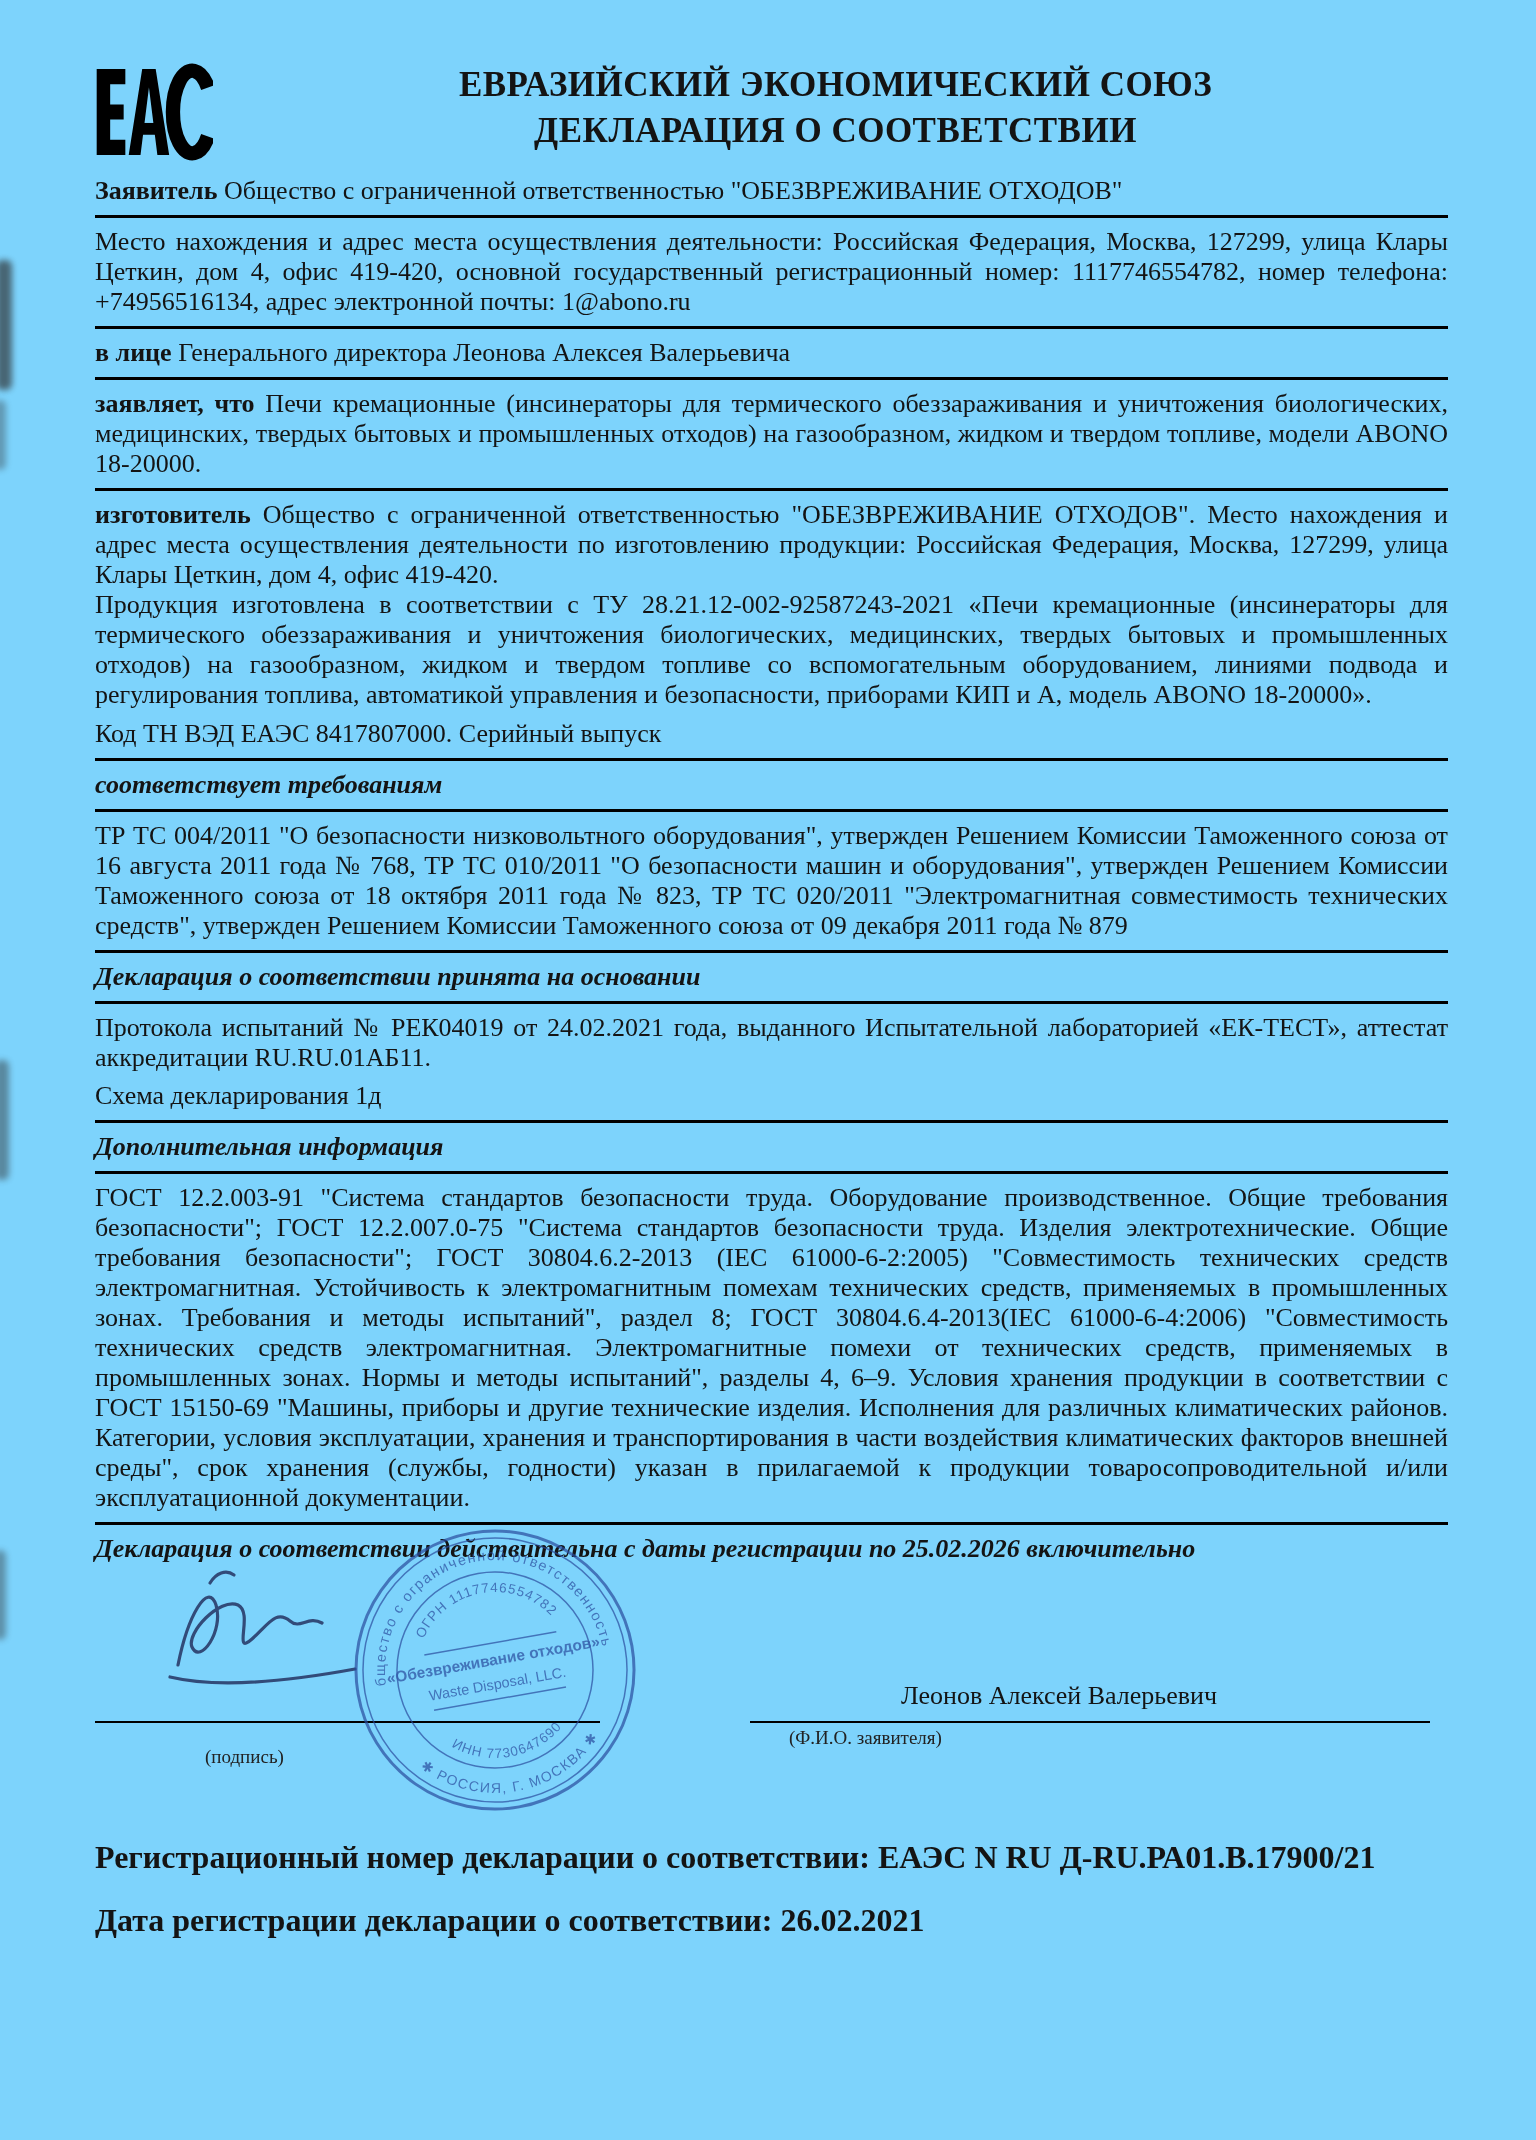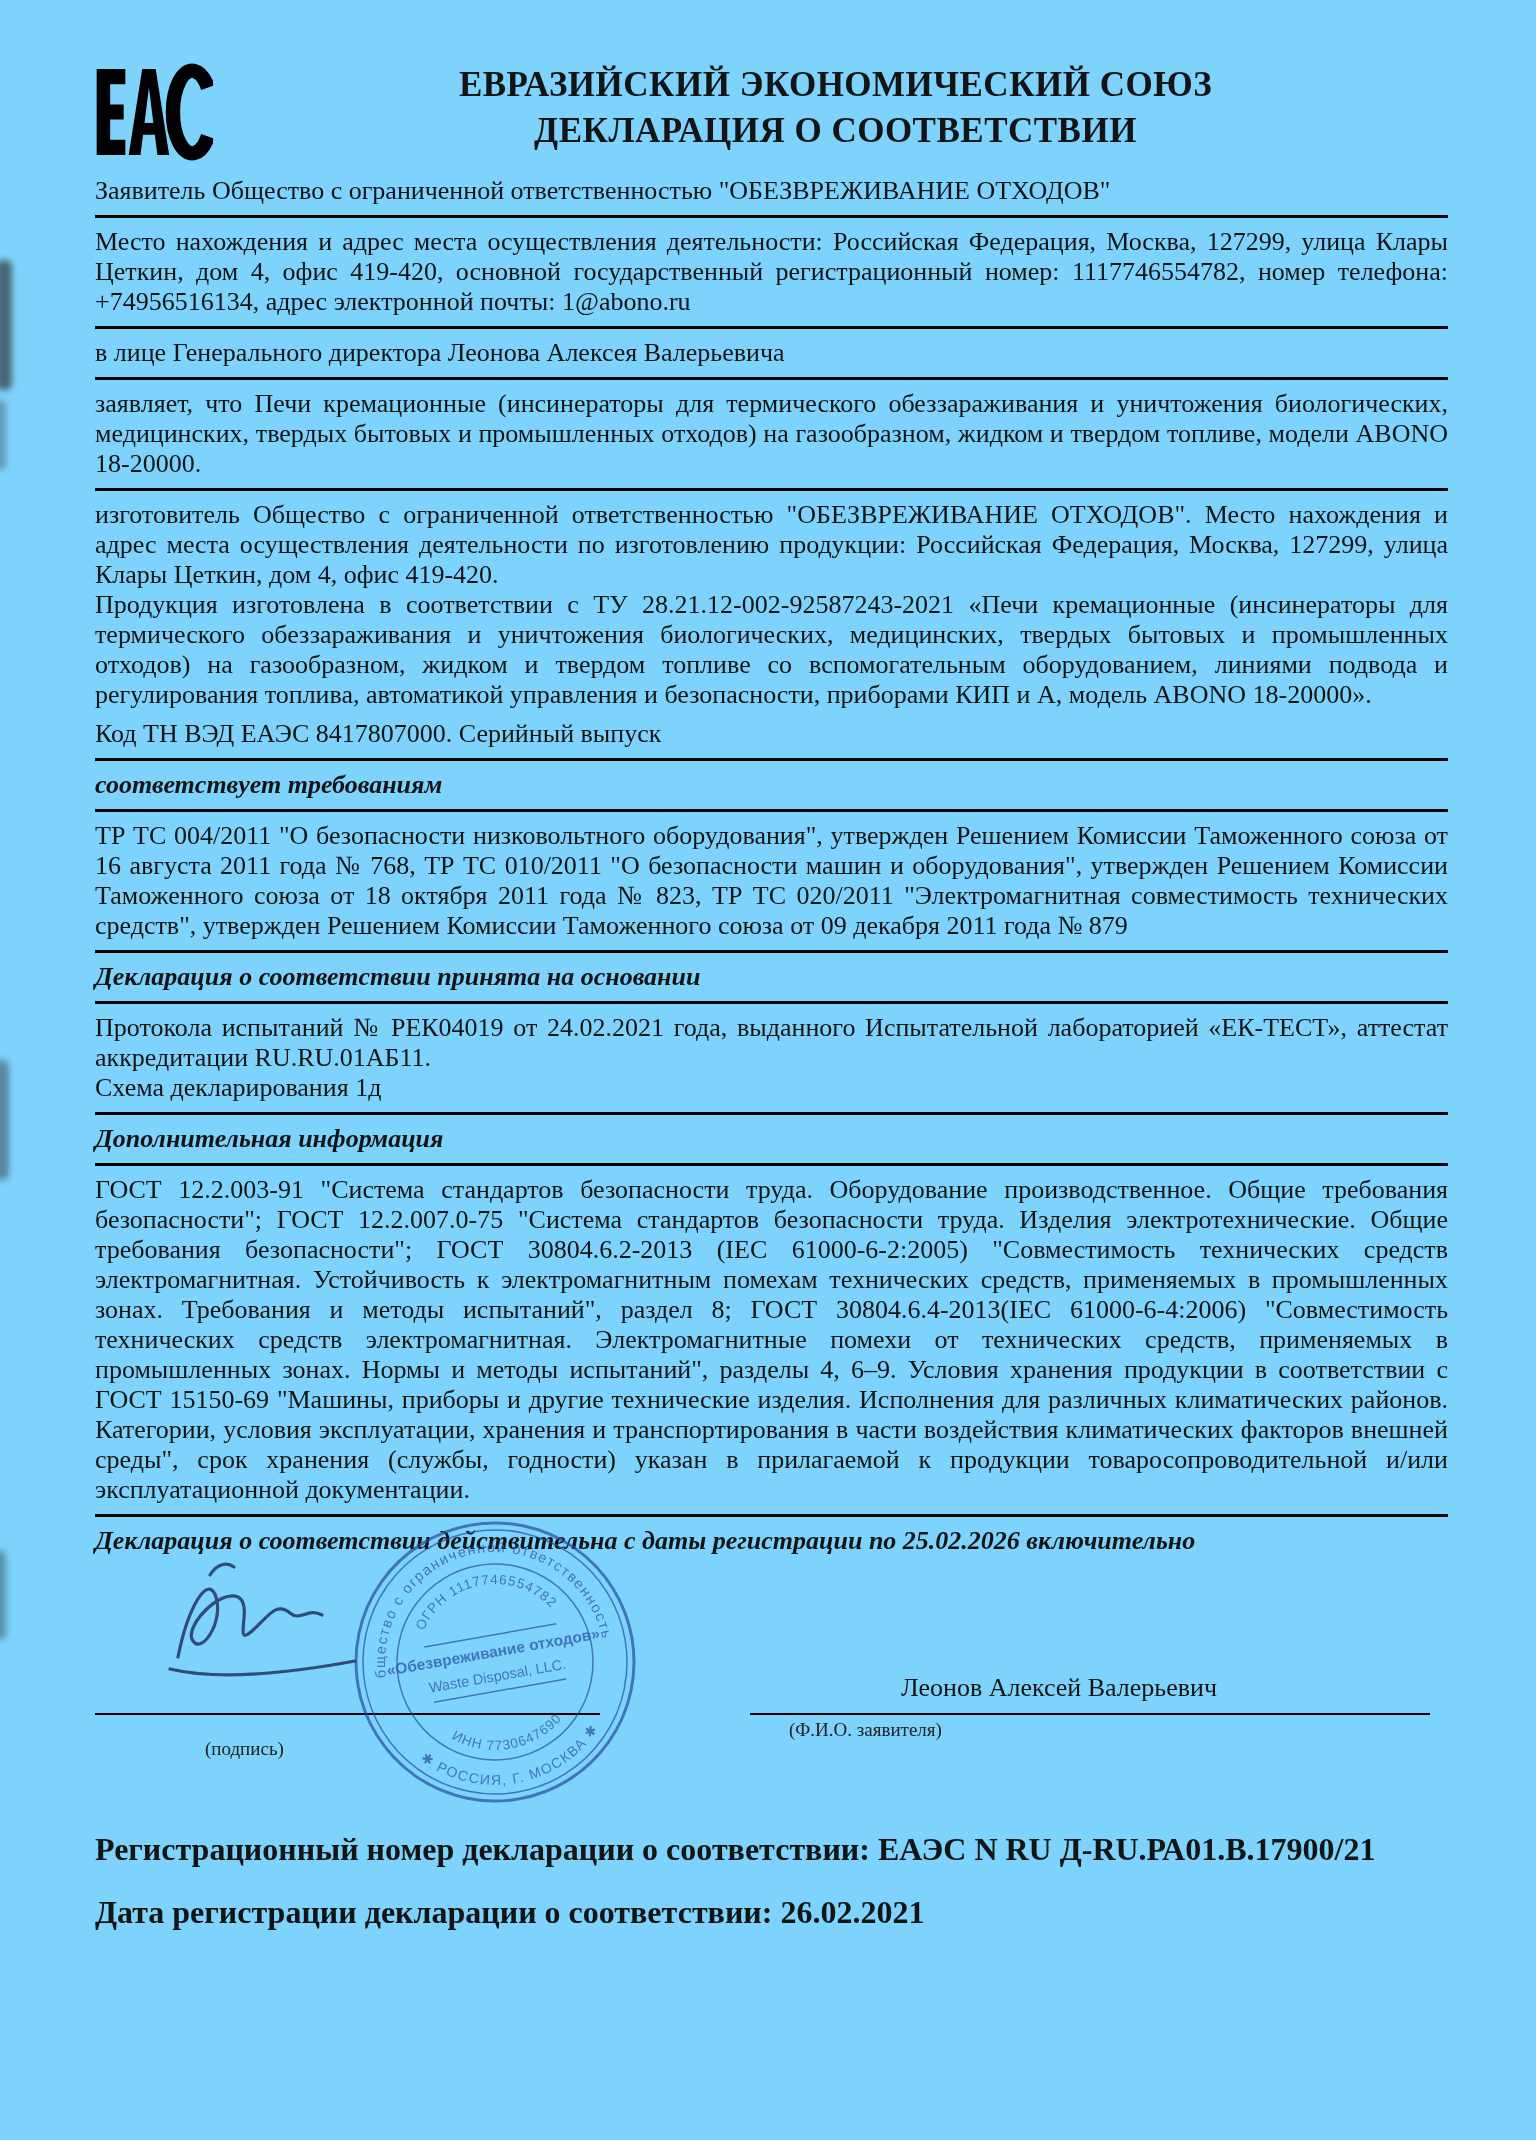--- a/index.html
+++ b/index.html
@@ -12,21 +12,21 @@
     font-family:"Liberation Serif", serif;
     color:#141414;
     overflow:hidden;
   }
   .header { display:flex; align-items:flex-start; margin-bottom:14px; }
   .logo { width:118px; height:100px; flex:none; margin-top:8px; }
   .titles { flex:1; text-align:center; padding-top:8px; padding-left:10px; }
   .title { font-size:35px; font-weight:bold; letter-spacing:0.5px; line-height:1.3; }
   p.body { font-size:26px; line-height:30px; margin:9px 0; text-align:justify; }
   p.nojust { text-align:left; }
-  b.lead { font-weight:normal;margin-top:48px; }
+  b.lead { font-weight:bold;margin-top:48px; }
   .rule { border:0; border-top:3px solid #000; margin:5px 0 6px 0; height:0; }
   .heading { font-weight:bold; font-size:26px; line-height:30px; margin:9px 0;font-style:italic; }
   .sign-row { position:relative; height:232px; margin-top:6px; }
   .sig-line-left { position:absolute; left:0; top:148px; width:505px; border-top:2.5px solid #000; }
   .sig-caption-left { position:absolute; left:110px; top:154px; font-size:19px; color:#222;margin-top:19px; }
   .sig-name { position:absolute; left:644px; top:108px; width:640px; text-align:center; font-size:26px; }
   .sig-line-right { position:absolute; left:655px; top:148px; width:680px; border-top:2.5px solid #000; }
   .sig-caption-right { position:absolute; left:694px; top:154px; width:680px; font-size:19px; color:#222; }
   .signature-svg { position:absolute; left:55px; top:-20px; }
   .stamp { position:absolute; left:255px; top:-48px; transform:rotate(-10deg); opacity:0.88; }
@@ -78,21 +78,21 @@
   <div class="heading">соответствует требованиям</div>
   <div class="rule"></div>
 
   <p class="body">ТР ТС 004/2011 "О безопасности низковольтного оборудования", утвержден Решением Комиссии Таможенного союза от 16 августа 2011 года № 768, ТР ТС 010/2011 "О безопасности машин и оборудования", утвержден Решением Комиссии Таможенного союза от 18 октября 2011 года № 823, ТР ТС 020/2011 "Электромагнитная совместимость технических средств", утвержден Решением Комиссии Таможенного союза от 09 декабря 2011 года № 879</p>
   <div class="rule"></div>
 
   <div class="heading">Декларация о соответствии принята на основании</div>
   <div class="rule"></div>
 
   <p class="body" style="margin-bottom:0;">Протокола испытаний № РЕК04019 от 24.02.2021 года, выданного Испытательной лабораторией «ЕК-ТЕСТ», аттестат аккредитации RU.RU.01АБ11.</p>
-  <p class="body nojust" style="margin-top:0;">Схема декларирования 1д</p>
+  <p class="body nojust" style="margin-top:8px;">Схема декларирования 1д</p>
   <div class="rule"></div>
 
   <div class="heading">Дополнительная информация</div>
   <div class="rule"></div>
 
   <p class="body">ГОСТ 12.2.003-91 "Система стандартов безопасности труда. Оборудование производственное. Общие требования безопасности"; ГОСТ 12.2.007.0-75 "Система стандартов безопасности труда. Изделия электротехнические. Общие требования безопасности"; ГОСТ 30804.6.2-2013 (IEC 61000-6-2:2005) "Совместимость технических средств электромагнитная. Устойчивость к электромагнитным помехам технических средств, применяемых в промышленных зонах. Требования и методы испытаний", раздел 8; ГОСТ 30804.6.4-2013(IEC 61000-6-4:2006) "Совместимость технических средств электромагнитная. Электромагнитные помехи от технических средств, применяемых в промышленных зонах. Нормы и методы испытаний", разделы 4, 6–9. Условия хранения продукции в соответствии с ГОСТ 15150-69 "Машины, приборы и другие технические изделия. Исполнения для различных климатических районов. Категории, условия эксплуатации, хранения и транспортирования в части воздействия климатических факторов внешней среды", срок хранения (службы, годности) указан в прилагаемой к продукции товаросопроводительной и/или эксплуатационной документации.</p>
   <div class="rule"></div>
 
   <div class="heading">Декларация о соответствии действительна с даты регистрации по 25.02.2026 включительно</div>
 

